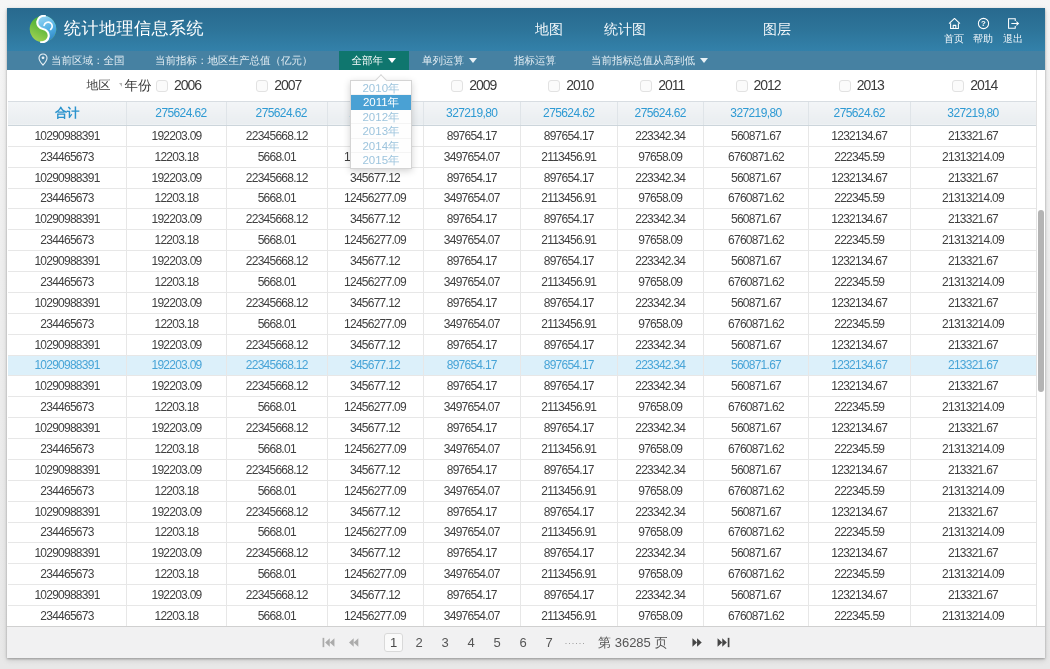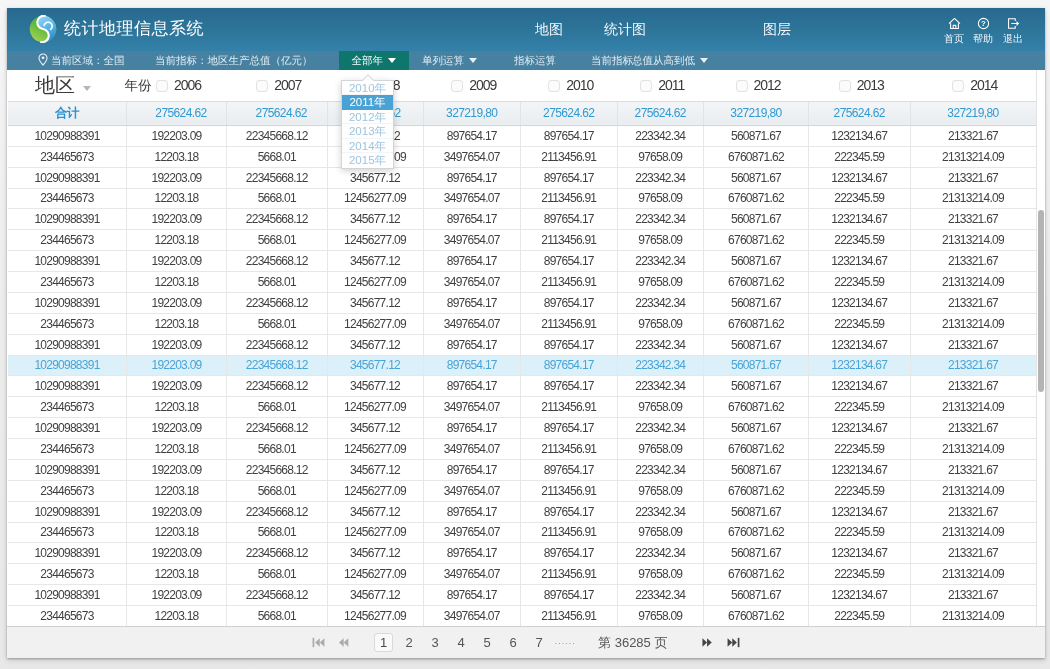--- a/index.html
+++ b/index.html
@@ -12,39 +12,39 @@
 .ticon{position:absolute;top:0;width:40px;text-align:center;color:#fff;transform:translateX(-50%)}
 .ticon svg{display:block;margin:9px auto 0}
 .ticon .lb{display:block;font-size:10px;margin-top:2px;color:#f0f6fa}
 .tb{position:absolute;left:0;top:42.5px;width:100%;height:19px;background:#4681a2;font-size:10.5px;color:#e3edf3}
 .tb .it{position:absolute;top:0;height:19px;line-height:19px;white-space:nowrap}
 .arr{display:inline-block;width:0;height:0;border-left:4px solid transparent;border-right:4px solid transparent;border-top:5px solid #e8f1f6;vertical-align:1px;margin-left:5px}
 .ybtn{position:absolute;left:332px;top:0;width:69.5px;height:19px;line-height:19px;background:#0f766e;text-align:center;color:#fff}
 table{position:absolute;left:1px;top:61.5px;width:1027.5px;border-collapse:collapse;table-layout:fixed}
 td{padding:0;text-align:center;overflow:hidden;white-space:nowrap}
 tr.h td{height:31.5px;border-bottom:1px solid #d8dde2;font-size:14px;letter-spacing:-1.05px;color:#3a3a3a;padding-left:4px}
-tr.h td.rg{text-align:left;font-size:20px;letter-spacing:0;padding-left:16px}
+tr.h td.rg{text-align:right;font-size:12px;letter-spacing:0;padding-left:16px}
 .cbx{display:inline-block;width:12px;height:12px;border:1px solid #e2e2e2;border-radius:3px;background:#fbfbfb;vertical-align:-2px;margin-right:6px}
 .dcar{display:inline-block;width:0;height:0;border-left:4px solid transparent;border-right:4px solid transparent;border-top:5px solid #b6b6b6;margin-left:8px;vertical-align:1px}
 tr.s td{height:24.4px;background:linear-gradient(180deg,#f3f5f7,#e9edf0);border-bottom:1px solid #ccd5db;border-right:1px solid #dfe4e8;font-size:12px;letter-spacing:-0.6px;color:#2e9ad3}
 tr.s td:first-child{font-weight:bold;font-size:12.5px;color:#2b93cd}
 tr.s td:last-child{border-right:none}
 tr.d td{height:20.875px;border-bottom:1px solid #e7e7e7;border-right:1px solid #e7e7e7;font-size:12px;letter-spacing:-0.75px;color:#3f3f3f}
 tr.d td:last-child{border-right:none}
 tr.hl td{background:#dcf0fa;color:#48a4d7}
 .track{position:absolute;left:1028.5px;top:61.5px;width:9.5px;height:556px;background:#fff;border-left:1px solid #e3e3e3}
 .thumb{position:absolute;left:1030.5px;top:202px;width:6.5px;height:182px;background:#b4b4b4;border-radius:3px}
 .pg{position:absolute;left:0;top:617.5px;width:100%;height:32.5px;background:#f1f1f2;border-top:1px solid #d0d0d0;font-size:13px;color:#555}
 .pg .row{position:absolute;left:0;top:0;width:100%;height:32px;display:flex;align-items:center;justify-content:center}
 .pg svg{display:block}
 .pnum{display:inline-block;width:26px;text-align:center}
 .pbox{display:inline-block;width:19px;height:19px;line-height:18px;text-align:center;background:#fafafa;border:1px solid #d9d9d9;border-radius:3px;margin:0 3px;color:#4a4a4a}
 .dots{color:#969696;font-size:9px;letter-spacing:0.5px;width:26px;text-align:center}
-.plabel{margin:0 20px;white-space:nowrap}
-.dd{position:absolute;left:334px;top:72px;width:53px;background:#fefefe;border:1px solid #d4d4d4;box-shadow:0 2px 7px rgba(0,0,0,.18);z-index:50}
+.plabel{margin:0 10px;white-space:nowrap}
+.dd{position:absolute;left:343px;top:72px;width:62px;background:#fefefe;border:1px solid #d4d4d4;box-shadow:0 2px 7px rgba(0,0,0,.18);z-index:50}
 .dd .not{position:absolute;left:50%;top:-5.5px;width:9px;height:9px;background:#fefefe;border-left:1px solid #d4d4d4;border-top:1px solid #d4d4d4;transform:translateX(-50%) rotate(45deg)}
 .dd .o{height:14.45px;line-height:14.45px;text-align:center;font-size:11.5px;color:#9dc4dd;border-bottom:1px solid #f4f4f4}
 .dd .o:last-child{border-bottom:none}
 .dd .sel{background:#4aa1d4;color:#fff;font-weight:normal;border-bottom:none}
 </style></head><body>
 <div class="card">
 <div class="top">
 <svg class="logo" width="28" height="28" viewBox="0 0 28 28">
 <defs>
 <linearGradient id="lg" x1="0.2" y1="1" x2="0.6" y2="0">

